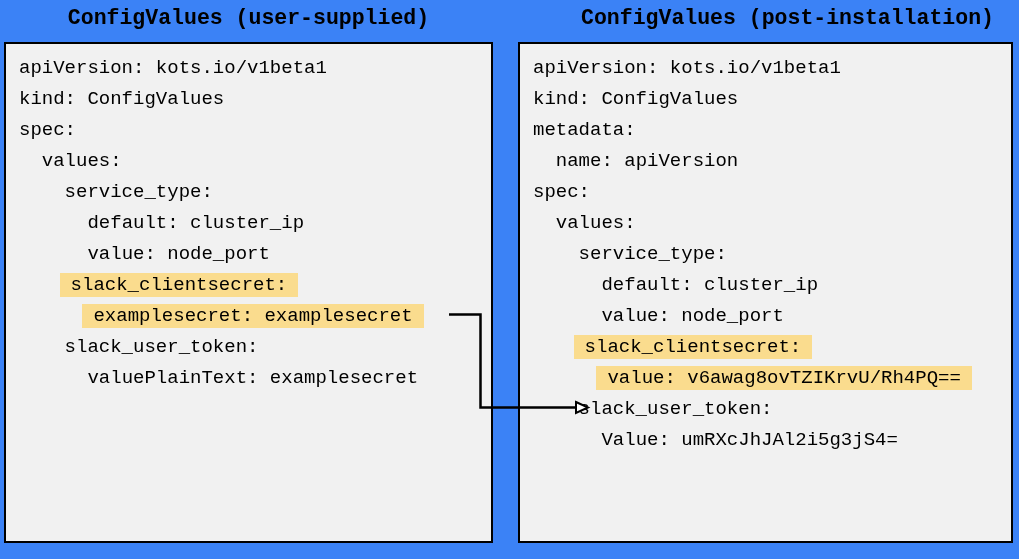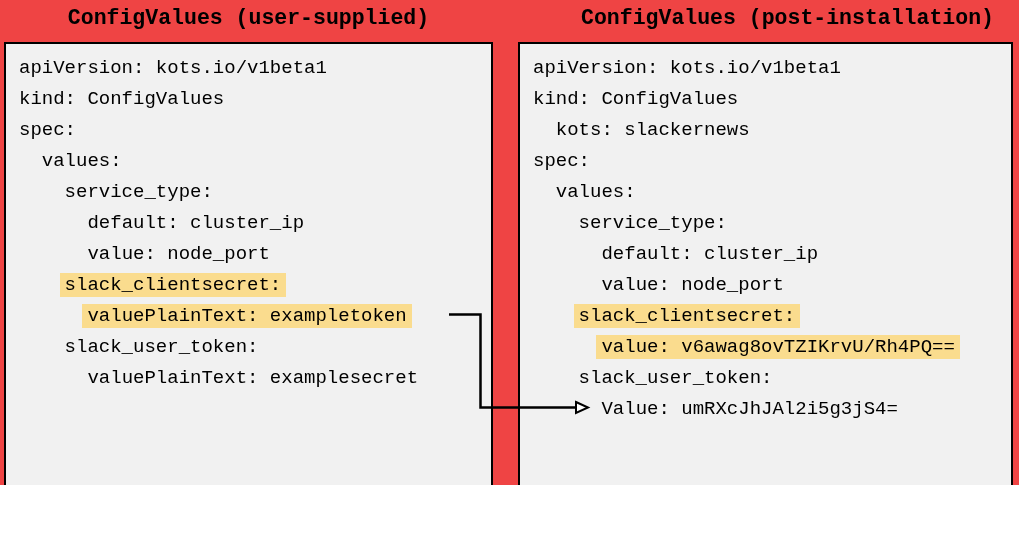--- a/index.html
+++ b/index.html
@@ -4,22 +4,22 @@
 <style>
   :root{
     --hl:#fadc8e;
     --panel-bg:#f1f1f1;
     --line-color:#000000;
   }
   html,body{margin:0;padding:0;background:#ffffff;}
   .canvas{
     position:relative;
     width:1019px;
-    height:485px;
-    background:#ef4444;
+    height:559px;
+    background:#3b82f6;
     overflow:hidden;
     font-family:"Liberation Mono", monospace;
   }
   .panel-title{
     position:absolute;
     top:6px;
     text-align:center;
     font-family:"Liberation Mono", monospace;
     font-weight:700;
     font-size:21.5px;
@@ -46,21 +46,21 @@
     height:31px;
     line-height:31px;
     white-space:pre;
     font-family:"Liberation Mono", monospace;
     font-weight:400;
     font-size:19px;
     color:#000;
   }
   .hl{
     background:var(--hl);
-    padding:1px 5px;
+    padding:1px 11px;
     margin:0 -5px;
   }
   .arrow-overlay{
     position:absolute;
     left:0;top:0;
     width:1019px;height:559px;
     pointer-events:none;
   }
 </style>
 </head>
@@ -75,31 +75,32 @@
   <div class="panel left">
     <div class="panel-code">
         <div class="code-line"><span>apiVersion: kots.io/v1beta1</span></div>
         <div class="code-line"><span>kind: ConfigValues</span></div>
         <div class="code-line"><span>spec:</span></div>
         <div class="code-line">  <span>values:</span></div>
         <div class="code-line">    <span>service_type:</span></div>
         <div class="code-line">      <span>default: cluster_ip</span></div>
         <div class="code-line">      <span>value: node_port</span></div>
         <div class="code-line">    <span class="hl">slack_clientsecret:</span></div>
-        <div class="code-line">      <span class="hl">valuePlainText: exampletoken</span></div>
+        <div class="code-line">      <span class="hl">examplesecret: examplesecret</span></div>
         <div class="code-line">    <span>slack_user_token:</span></div>
         <div class="code-line">      <span>valuePlainText: examplesecret</span></div>
       </div>
   </div>
 
   <div class="panel right">
     <div class="panel-code">
         <div class="code-line"><span>apiVersion: kots.io/v1beta1</span></div>
         <div class="code-line"><span>kind: ConfigValues</span></div>
-        <div class="code-line">  <span>kots: slackernews</span></div>
+        <div class="code-line"><span>metadata:</span></div>
+        <div class="code-line">  <span>name: apiVersion</span></div>
         <div class="code-line"><span>spec:</span></div>
         <div class="code-line">  <span>values:</span></div>
         <div class="code-line">    <span>service_type:</span></div>
         <div class="code-line">      <span>default: cluster_ip</span></div>
         <div class="code-line">      <span>value: node_port</span></div>
         <div class="code-line">    <span class="hl">slack_clientsecret:</span></div>
         <div class="code-line">      <span class="hl">value: v6awag8ovTZIKrvU/Rh4PQ==</span></div>
         <div class="code-line">    <span>slack_user_token:</span></div>
         <div class="code-line">      <span>Value: umRXcJhJAl2i5g3jS4=</span></div>
       </div>

